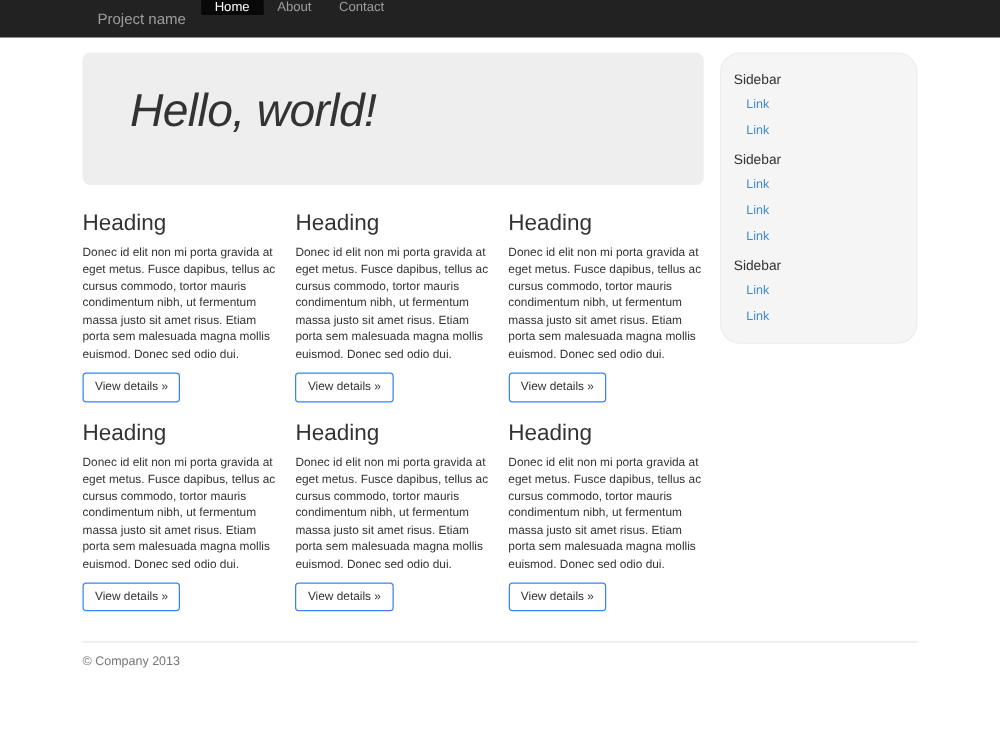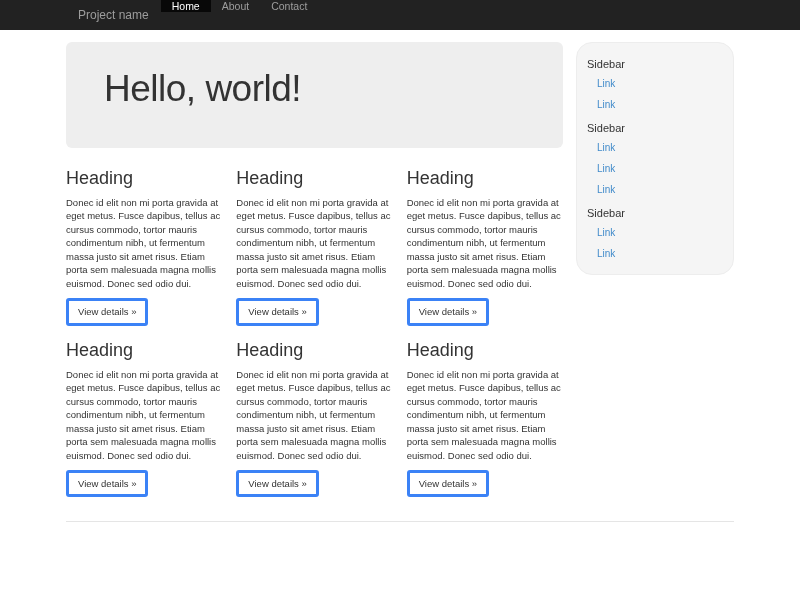--- a/index.html
+++ b/index.html
@@ -26,28 +26,28 @@
   .nav-item{color:var(--navbar-text);font-size:10.5px;display:flex;align-items:center;
     padding:0 11px;text-decoration:none;white-space:nowrap;}
   .nav-item.active{background:var(--navbar-active-bg);color:#fff;}
   
   .container{width:668px;margin:0 auto;}
   .main-row{display:flex;gap:13px;margin-top:12px;align-items:flex-start;}
   .content-col{flex:0 0 497px;width:497px;}
   
   .jumbotron{background:var(--jumbotron-bg);border-radius:6px;
     padding:26px 38px 28px;margin-bottom:14px;}
-  .jumbotron h1{margin:0 0 10px;font-size:37px;font-weight:500;color:#333;letter-spacing:-.5px;}
+  .jumbotron h1{margin:0 0 10px;font-size:37px;font-weight:500;color:#333;letter-spacing:-.5px;font-style:italic;}
   .jumbotron p{margin:0;font-size:13px;color:#54565a;line-height:1.5;max-width:452px;}
   
   .cards-row{display:grid;grid-template-columns:repeat(3,1fr);column-gap:14px;margin-bottom:8px;}
   .card h2{font-size:18px;font-weight:500;margin:6px 0 7px;color:#333;}
   .card p{font-size:9.5px;line-height:1.42;margin:0 0 8px;color:#333;}
   .btn{font-family:inherit;font-size:9.5px;color:#333;background:#fff;
-    border:3px solid #3b82f6;border-radius:3px;padding:4px 9px;cursor:pointer;line-height:1.4;}
+    border:1px solid #3b82f6;border-radius:3px;padding:4px 9px;cursor:pointer;line-height:1.4;}
   
   .sidebar{flex:1;background:var(--sidebar-bg);border:1px solid #ededed;
     border-radius:16px;padding:8px 0 10px;}
   .sidebar-heading{font-size:11px;color:#333;padding:7px 10px 3px;}
   .sidebar-link{display:block;font-size:10px;color:var(--link-blue);
     text-decoration:none;padding:5px 10px 5px 20px;}
   
   footer{margin-top:16px;padding-bottom:40px;}
   .footer-divider{border:0;border-top:1px solid #e5e5e5;margin:0 0 10px;}
   .copyright{font-size:10px;color:#767676;}
@@ -129,14 +129,15 @@
         <div class="sidebar-heading">Sidebar</div>
         <a class="sidebar-link" href="#">Link</a>
         <a class="sidebar-link" href="#">Link</a>
       </div>
     </aside>
 
   </div>
 
   <footer>
     <hr class="footer-divider">
+    <div class="copyright">© Company 2013</div>
   </footer>
 </div>
 
 </body></html>

